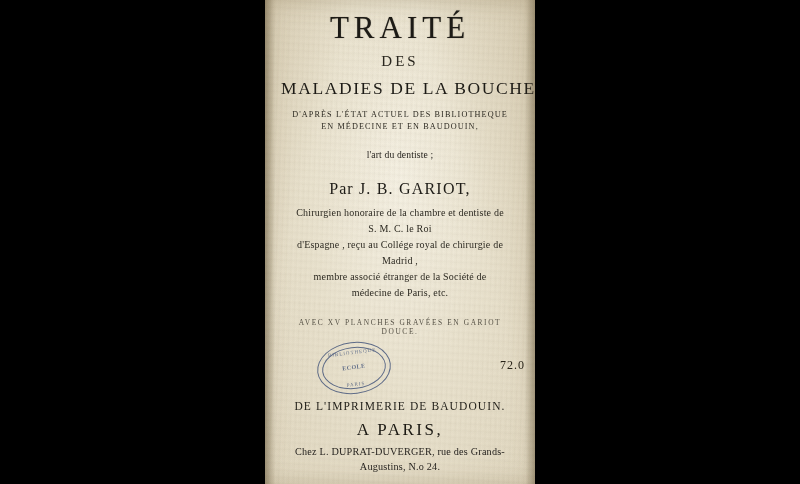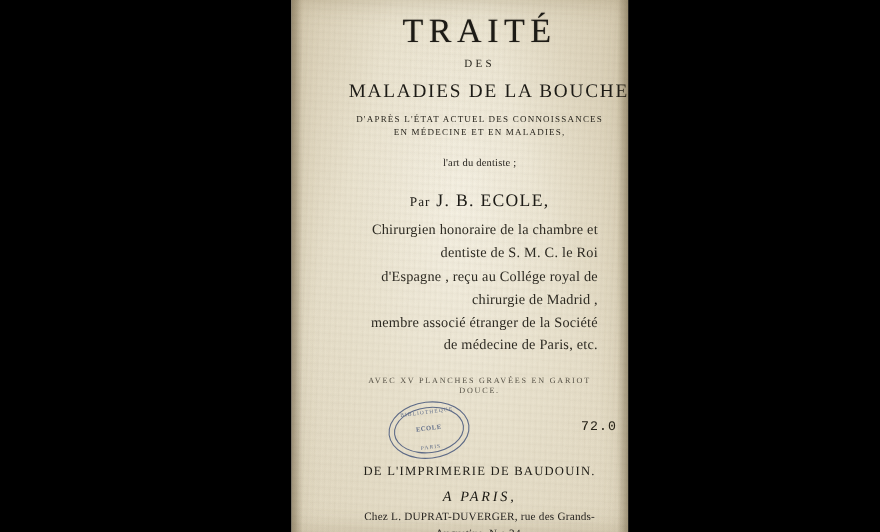--- a/index.html
+++ b/index.html
@@ -28,21 +28,20 @@
     height: 484px;
     background: #e9e2ce;
     background-image:
       linear-gradient(105deg, rgba(206,193,165,0.55) 0%, rgba(233,226,206,0.10) 22%, rgba(240,234,216,0.0) 45%),
       linear-gradient(255deg, rgba(198,184,154,0.45) 0%, rgba(233,226,206,0.05) 30%, rgba(240,234,216,0.0) 55%),
       radial-gradient(ellipse at 50% 38%, rgba(248,244,232,0.85) 0%, rgba(236,229,209,0.25) 48%, rgba(206,192,162,0.35) 100%);
     box-shadow: inset 0 0 22px rgba(140,123,88,0.35);
     color: #22201b;
     text-align: center;
     overflow: hidden;
-    padding-left: 36px;
   }
   .page::after {
     content: "";
     position: absolute;
     inset: 0;
     pointer-events: none;
     background:
       repeating-linear-gradient(92deg, rgba(120,104,72,0.05) 0px, rgba(120,104,72,0.0) 2px, rgba(120,104,72,0.03) 5px),
       repeating-linear-gradient(3deg, rgba(90,78,52,0.035) 0px, rgba(90,78,52,0.0) 3px, rgba(90,78,52,0.02) 7px);
   }
@@ -56,21 +55,21 @@
     font-family: "Liberation Serif", serif;
     font-size: 31px;
     letter-spacing: 5px;
     margin-top: 8px;
     margin-bottom: 2px;
     line-height: 1.05;
     color: #1d1b16;
     text-shadow: 0 0 1px rgba(40,35,25,0.5);
   }
   .title-des {
-    font-size: 10px;
+    font-size: 15px;
     letter-spacing: 3px;
     margin-top: 8px;
     margin-bottom: 8px;
     color: #2a271f;
     font-family: Liberation Serif, serif;
   }
   .title-sub {
     font-size: 17.5px;
     letter-spacing: 1.6px;
     margin-bottom: 10px;
@@ -92,31 +91,30 @@
     color: #282520;
     text-align: center;
   }
   .author {
     margin-top: 18px;
     font-size: 16px;
     letter-spacing: 1.2px;
     color: #1d1b16;
   }
   .author .small-caps {
-    font-size: 12px;
+    font-size: 16px;
     letter-spacing: 1px;
   }
   .credentials {
     margin: 7px auto 0 auto;
     width: 215px;
-    font-size: 13px;
+    font-size: 10px;
     line-height: 1.6;
     letter-spacing: 0.2px;
     color: #2d2a22;
-    text-align: right;
   }
   .plates {
     margin-top: 17px;
     font-size: 7.4px;
     letter-spacing: 1.6px;
     color: #3a362c;
     opacity: 0.85;
   }
   .stamp-row {
     position: relative;
@@ -170,34 +168,33 @@
     color: #2a3f6e;
     text-align: center;
   }
   .shelfmark {
     position: absolute;
     right: -6px;
     top: 22px;
     font-size: 12px;
     letter-spacing: 1px;
     color: #272318;
-    font-family: Liberation Mono, monospace;
+    font-family: Liberation Serif, serif;
   }
   .printer {
     margin-top: 2px;
     font-size: 11.5px;
     letter-spacing: 1.1px;
     color: #201e18;
   }
   .city {
     margin-top: 8px;
-    font-size: 13px;
+    font-size: 17px;
     letter-spacing: 2.5px;
     color: #1b1913;
-    font-style: italic;
   }
   .publisher {
     margin: 5px auto 0 auto;
     width: 215px;
     font-size: 10.2px;
     line-height: 1.45;
     letter-spacing: 0.2px;
     color: #272420;
   }
   .edge-left, .edge-right {
@@ -226,30 +223,30 @@
     <div class="edge-right"></div>
 
     <div class="inner">
 
       <div class="title-main">TRAITÉ</div>
 
       <div class="title-des">DES</div>
 
       <div class="title-sub">MALADIES DE LA BOUCHE,</div>
 
-      <div class="line-sm">D'APRÈS L'ÉTAT ACTUEL DES CONNOISSANCES</div>
-      <div class="line-sm">EN MÉDECINE ET EN MALADIES,</div>
+      <div class="line-sm">D'APRÈS L'ÉTAT ACTUEL DES BIBLIOTHEQUE</div>
+      <div class="line-sm">EN MÉDECINE ET EN BAUDOUIN,</div>
 
       <div class="desc">
         <div>l'art du dentiste ;</div>
       </div>
 
       <div class="author">
         <span class="small-caps">Par</span>
-        <span>J. B. ECOLE,</span>
+        <span>J. B. GARIOT,</span>
       </div>
 
       <div class="credentials">
         <div>Chirurgien honoraire de la chambre et dentiste de S. M. C. le Roi</div>
         <div>d'Espagne , reçu au Collége royal de chirurgie de Madrid ,</div>
         <div>membre associé étranger de la Société de médecine de Paris, etc.</div>
       </div>
 
       <div class="plates">AVEC XV PLANCHES GRAVÉES EN GARIOT DOUCE.</div>
 

